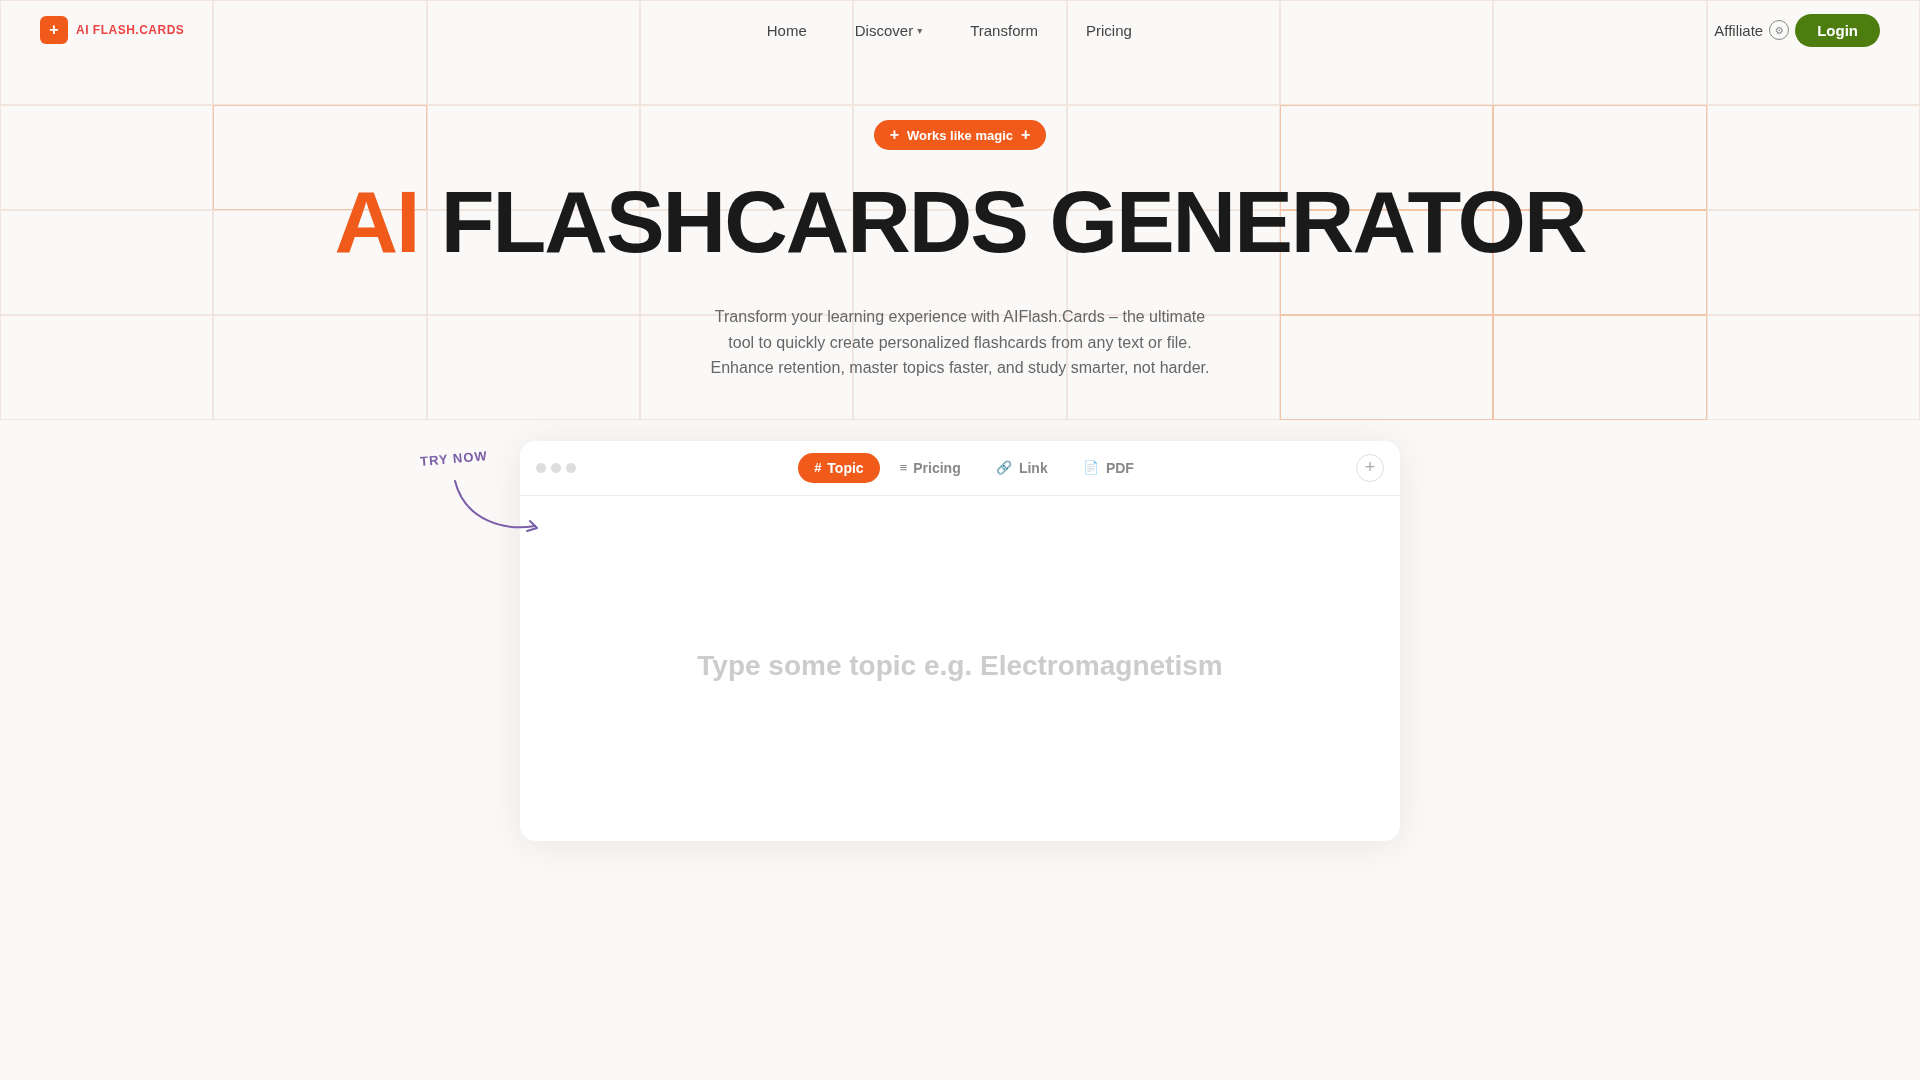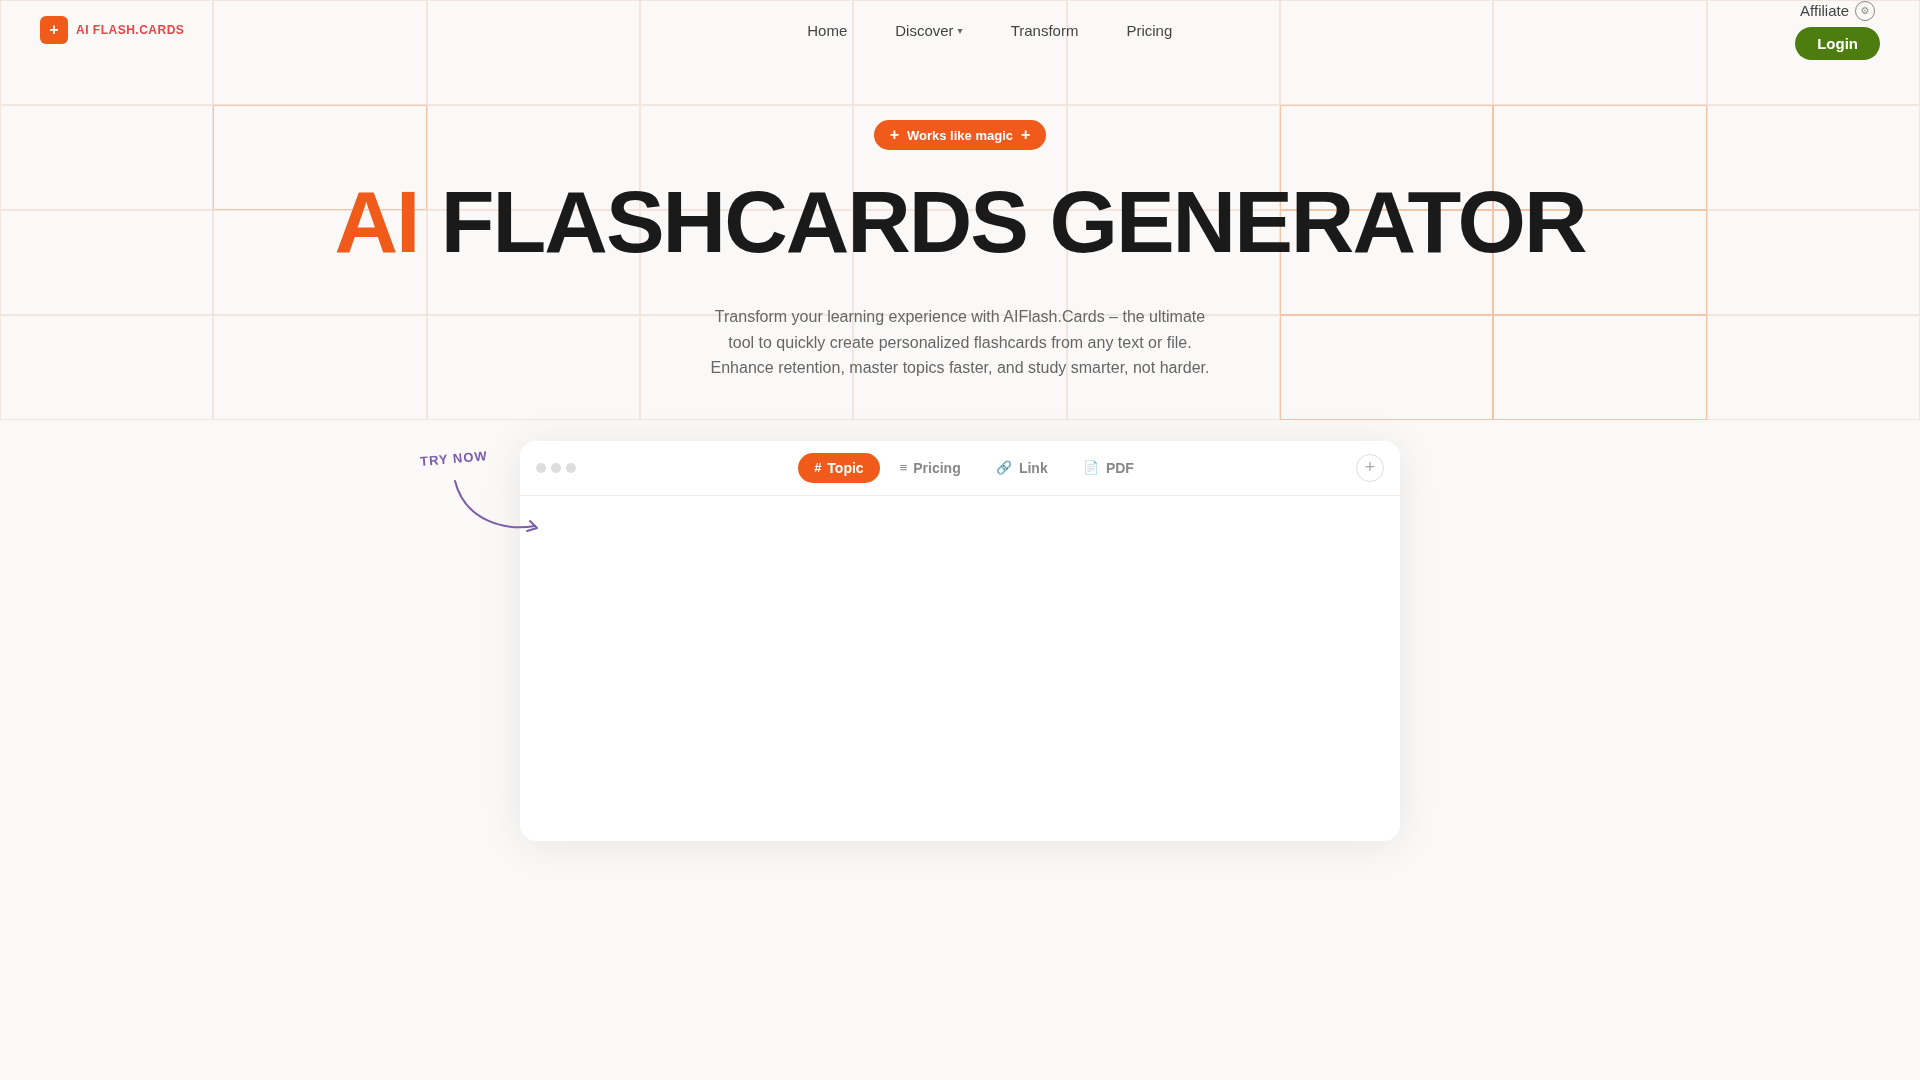--- a/index.html
+++ b/index.html
@@ -87,21 +87,20 @@
     }
     .chevron-icon {
       font-size: 10px;
       color: #666;
     }
 
     .nav-right {
       display: flex;
       align-items: center;
       gap: 6px;
-      flex-direction: column;
     }
     .affiliate-link {
       display: flex;
       align-items: center;
       gap: 6px;
       text-decoration: none;
       color: #444;
       font-size: 15px;
       font-weight: 500;
     }
@@ -406,14 +405,17 @@
           <span>Link</span>
         </button>
         <button class="tab-btn">
           <span class="tab-icon">📄</span>
           <span>PDF</span>
         </button>
       </div>
       <button class="demo-tab-add">+</button>
     </div>
 
+    <div class="demo-body">
+      <span class="demo-placeholder">Type some topic e.g. Electromagnetism</span>
+    </div>
   </div>
 </div>
 
 </body></html>

